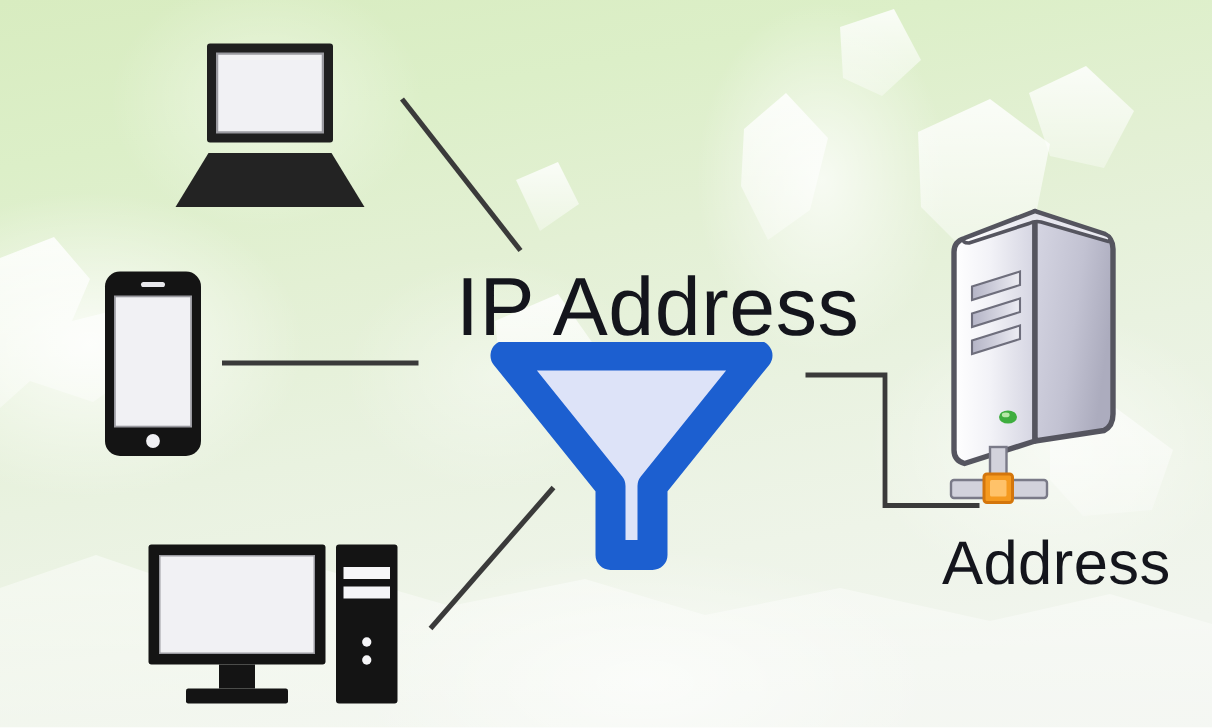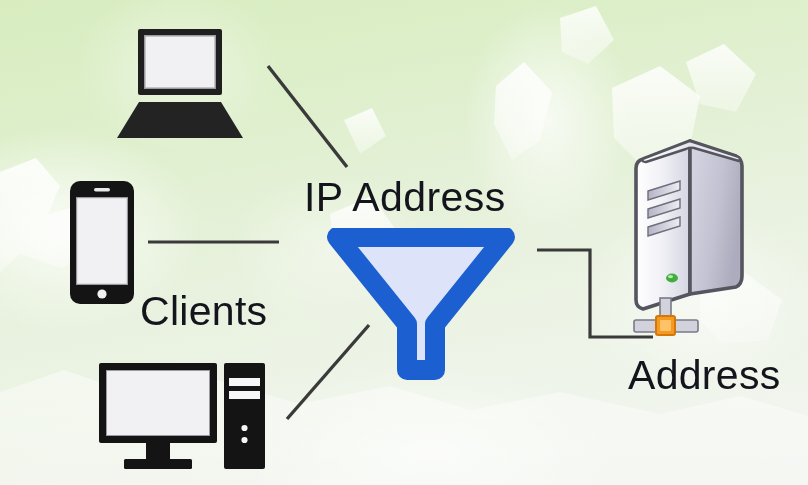--- a/index.html
+++ b/index.html
@@ -53,21 +53,21 @@
   }
   .label {
     position: absolute;
     color: #14151c;
     white-space: nowrap;
     line-height: 1;
   }
   #label-ip-address {
     left: 304px;
     top: 177px;
-    font-size: 41px;
+    font-size: 55px;
     letter-spacing: 0.4px;
   }
   #label-clients {
     left: 140px;
     top: 291px;
     font-size: 41px;
     letter-spacing: 0.3px;
   }
   #label-server {
     left: 628px;
@@ -199,17 +199,16 @@
 
       <rect x="32" y="170" width="11" height="26" fill="#d2d2dc" stroke="#7a7a88" stroke-width="1.6"></rect>
       <rect x="6" y="192" width="64" height="12" rx="2" fill="#d2d2dc" stroke="#7a7a88" stroke-width="1.6"></rect>
       <rect x="28" y="188" width="19" height="19" rx="2" fill="#f59a20" stroke="#d4760c" stroke-width="2"></rect>
       <rect x="32" y="192" width="11" height="11" rx="1" fill="#ffc269"></rect>
     </svg>
   </div>
 
   <div class="label" id="label-ip-address">IP Address</div>
 
-  <div class="label" id="label-clients">Clients</div>
 
   <div class="label" id="label-server">Address</div>
 
 </div>
 
 </body></html>

